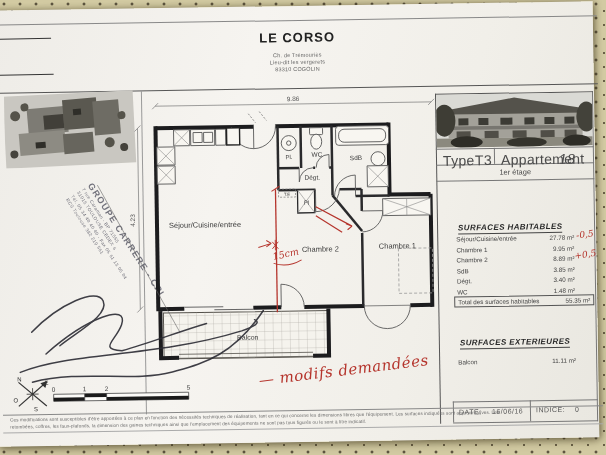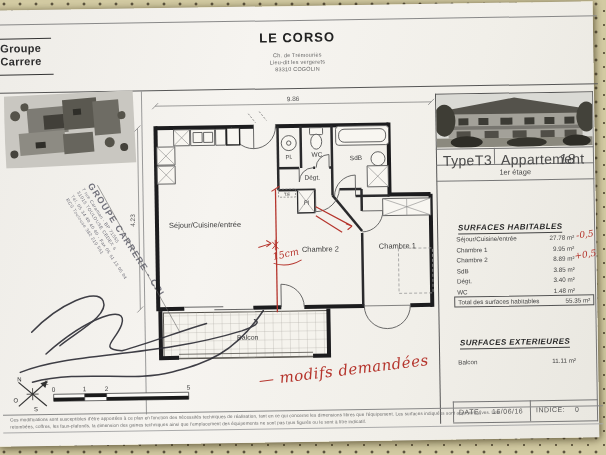--- a/index.html
+++ b/index.html
@@ -43,24 +43,20 @@
 <body>
 
 <div class="paper">
 <div class="content">
 
   <div class="hline" style="left:0;top:20px;width:600px;background:#888;"></div>
   <div class="hline" style="left:0;top:88px;width:600px;background:#555;"></div>
   <div class="hline" style="left:0;top:34px;width:54px;height:1.4px;background:#333;"></div>
   <div class="hline" style="left:0;top:70px;width:56px;height:1.4px;background:#333;"></div>
 
-  <div class="abs logo" style="left:3px;top:38px;">
-    <div>Groupe</div>
-    <div>Carrere</div>
-  </div>
 
   <div class="abs proj-title" style="left:230px;top:30px;width:140px;">LE CORSO</div>
   <div class="abs addr" style="left:230px;top:52px;width:140px;">Ch. de Trémouriès</div>
   <div class="abs addr" style="left:230px;top:59px;width:140px;">Lieu-dit les vergerets</div>
   <div class="abs addr" style="left:230px;top:66px;width:140px;">83310 COGOLIN</div>
 
   <div class="vline" style="left:143px;top:88px;height:324px;background:#999;width:0.8px;"></div>
 
   <svg class="abs" style="left:6px;top:86px;" width="132" height="78" viewBox="0 0 132 78">
     <rect x="0" y="4" width="130" height="72" fill="#c9c7c1" transform="rotate(-2 65 40)"></rect>

